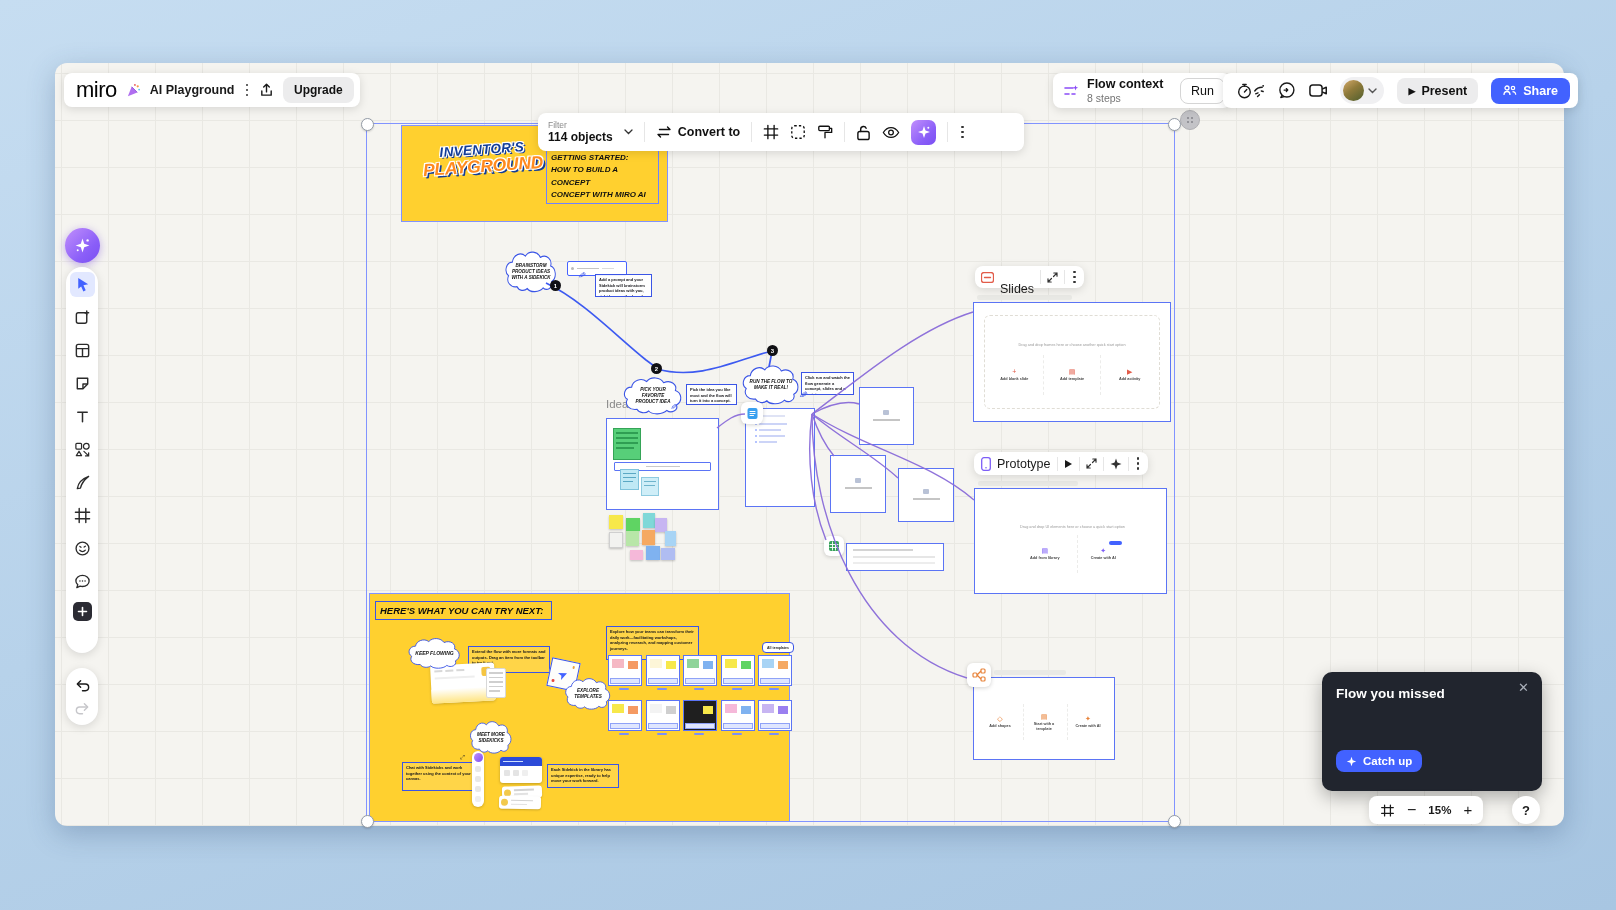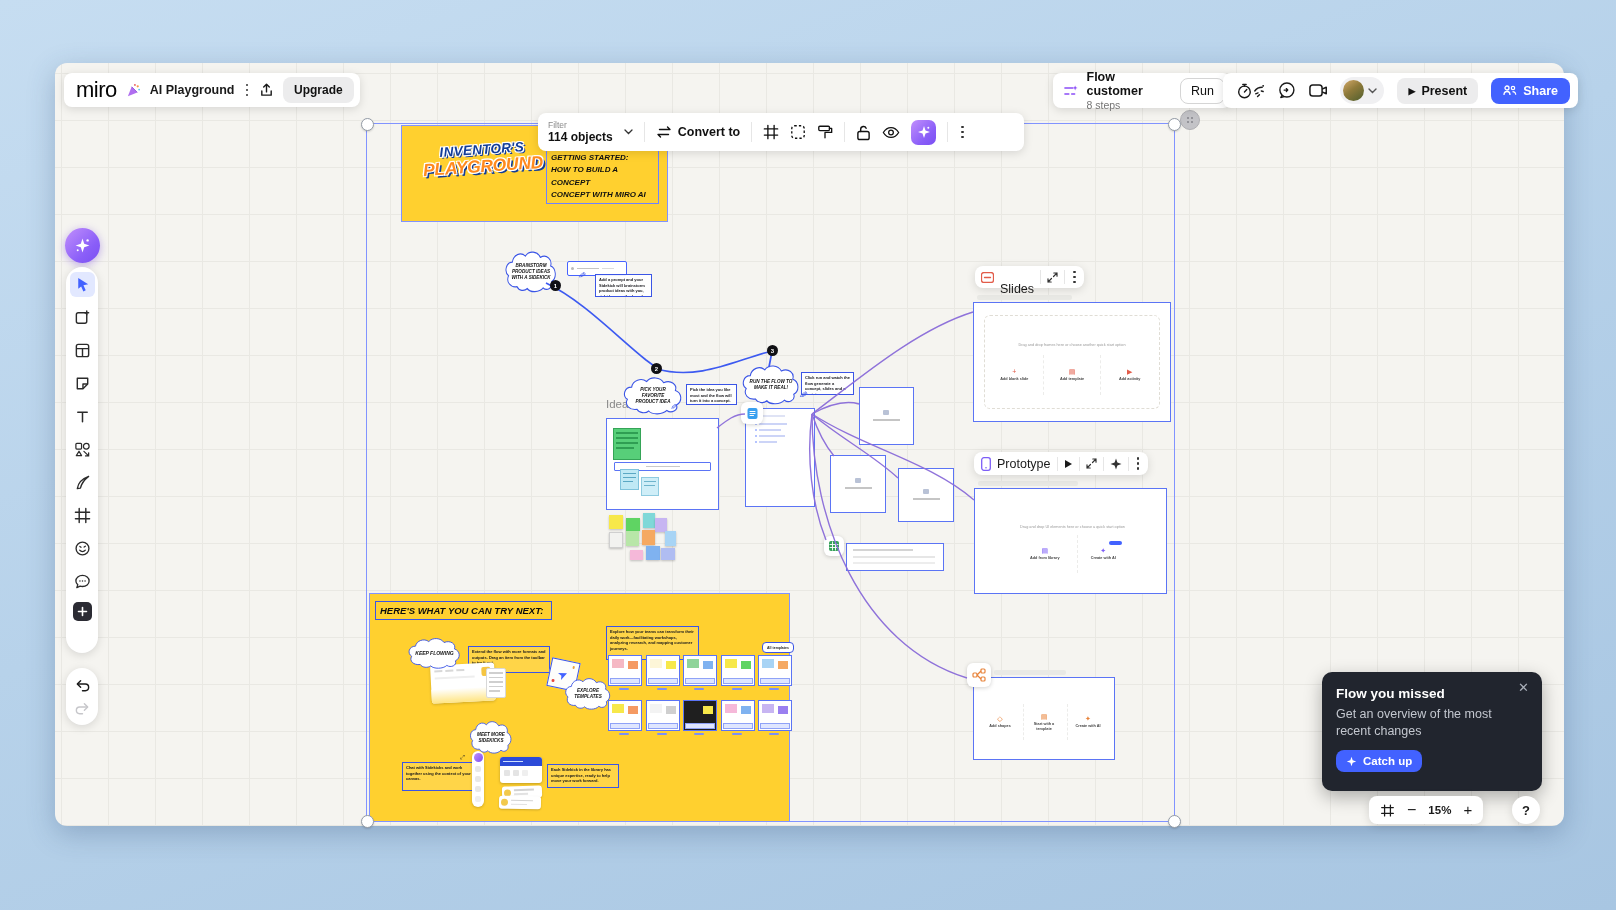--- a/index.html
+++ b/index.html
@@ -444,21 +444,21 @@
       </svg>
     <span class="btn-gray" style="font-size:12px;">Upgrade</span>
   </div>
 
   <div class="panel" style="left:1053px;top:73px;width:162px;height:35px;padding:0 6px 0 10px;gap:8px;z-index:10;">
     <svg width="16" height="16" viewBox="0 0 16 16">
         <path d="M2 5 h8 M2 11 h4 M9 11 h3" stroke="#8b4cf7" stroke-width="1.6" fill="none" stroke-linecap="round"></path>
         <path d="M12.5 2.2 L13.2 4.1 L15.1 4.8 L13.2 5.5 L12.5 7.4 L11.8 5.5 L9.9 4.8 L11.8 4.1 Z" fill="#8b4cf7"></path>
       </svg>
     <span style="display:flex;flex-direction:column;line-height:1.15;">
-      <span style="font-size:12.5px;font-weight:700;color:#111;">Flow customer</span>
+      <span style="font-size:12.5px;font-weight:700;color:#111;">Flow context</span>
       <span style="font-size:10.5px;color:#757575;">8 steps</span>
     </span>
     <span style="margin-left:auto;border:1px solid #d5d5d5;border-radius:8px;padding:5px 10px;font-size:12.5px;color:#111;background:#fff;">Run</span>
   </div>
 
   <div class="panel" style="left:1223px;top:73px;width:333px;height:35px;padding:0 8px 0 14px;gap:13px;z-index:10;">
     <svg width="30" height="18" viewBox="0 0 30 18">
         <circle cx="8" cy="10" r="6.2" fill="none" stroke="#1a1a1a" stroke-width="1.5"></circle>
         <path d="M8 10 L10.5 7.5 M8 2 V3.8 M6.2 2 h3.6" stroke="#1a1a1a" stroke-width="1.5" fill="none" stroke-linecap="round"></path>
         <path d="M19 9 C21 6 24 5 27 5 M20 12 l2.5-1 M22 15 l2-2 M26 9 l2 .5" stroke="#1a1a1a" stroke-width="1.5" fill="none" stroke-linecap="round"></path>
@@ -627,21 +627,20 @@
       </svg>
     <svg width="17" height="14" viewBox="0 0 18 14">
         <path d="M14 6 h-8 a3.5 3.5 0 0 0 0 7 h3" fill="none" stroke="#c6c6ca" stroke-width="1.5" stroke-linecap="round"></path>
         <path d="M11 2.5 L14.5 6 L11 9.5" fill="none" stroke="#c6c6ca" stroke-width="1.5" stroke-linecap="round" stroke-linejoin="round"></path>
       </svg>
   </div>
 
   <div class="abs" style="left:1322px;top:672px;width:220px;height:119px;background:#21252e;border-radius:10px;box-shadow:0 6px 18px rgba(0,0,0,.3);z-index:11;">
     <span class="abs" style="right:13px;top:8px;font-size:13px;color:#aab0ba;">✕</span>
     <div class="abs" style="left:14px;top:14px;font-size:13.5px;font-weight:700;color:#fff;">Flow you missed</div>
-    <div class="abs" style="left:14px;top:34px;width:185px;font-size:12.5px;line-height:1.35;color:#c3c7cf;">Get an overview of the most recent changes</div>
     <div class="abs btn-blue" style="left:14px;top:78px;padding:5px 10px;font-size:11.5px;">
       <svg width="11" height="11" viewBox="0 0 14 14">
           <path d="M7 1 L8.5 5.5 L13 7 L8.5 8.5 L7 13 L5.5 8.5 L1 7 L5.5 5.5 Z" fill="#fff"></path>
         </svg>
       <span>Catch up</span>
     </div>
   </div>
 
   <div class="panel" style="left:1369px;top:796px;height:28px;padding:0 11px;gap:12px;z-index:11;">
     <svg width="15" height="15" viewBox="0 0 18 18">

